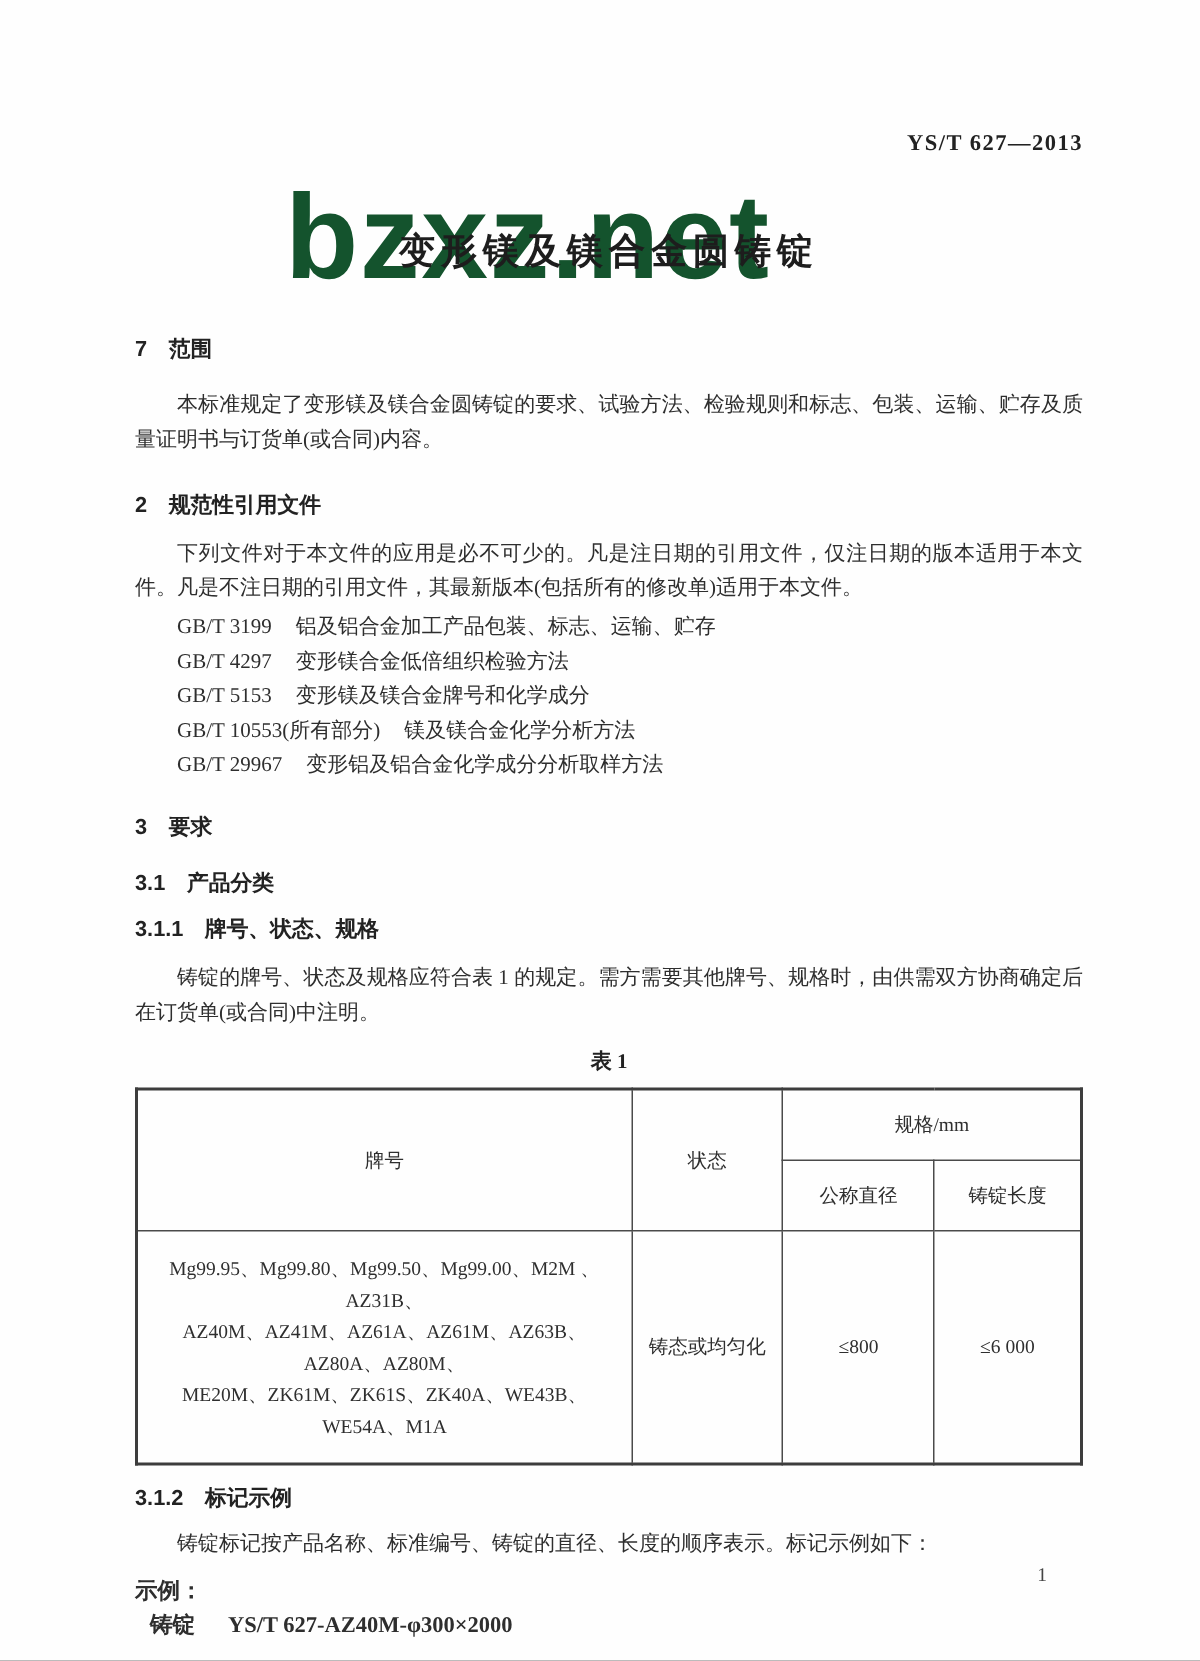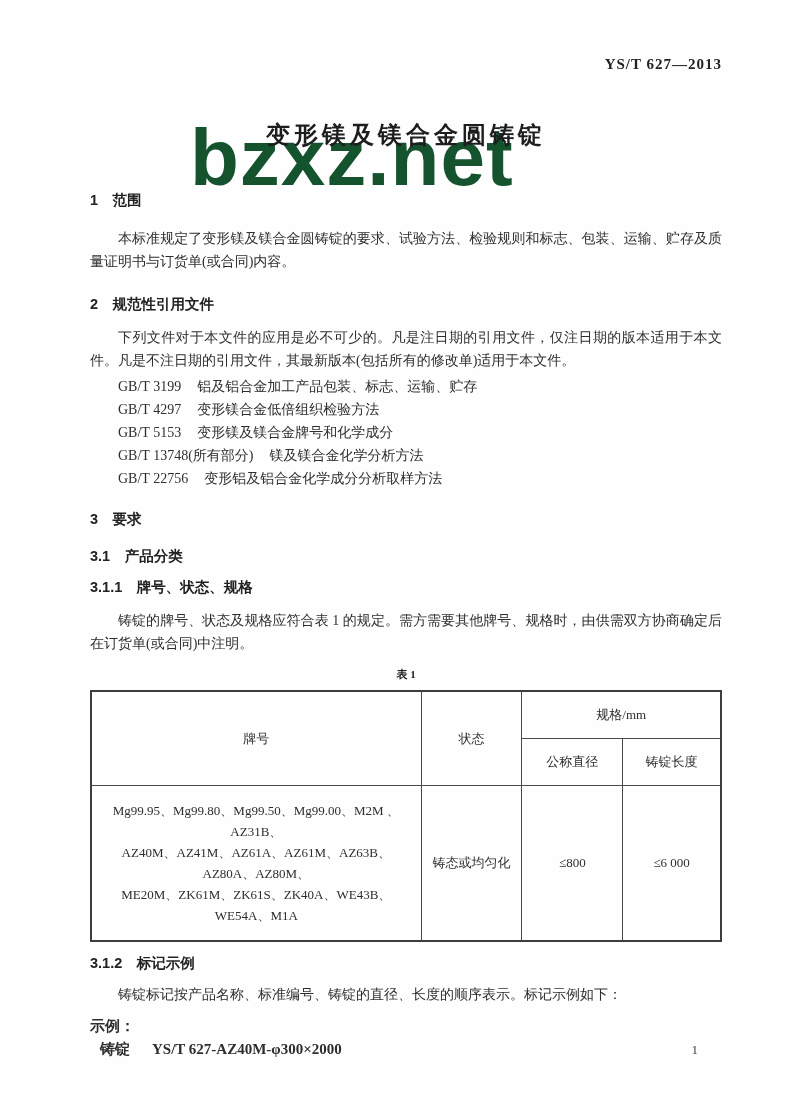--- a/index.html
+++ b/index.html
@@ -10,21 +10,21 @@
     height: 1107px;
     margin: 0 auto;
     background: #fefefe;
     color: #2b2b2b;
     font-family: "Liberation Serif", "DejaVu Serif", serif;
     overflow: hidden;
   }
   .content { padding: 0 78px 0 90px; position: relative; z-index: 2; }
 
   .doc-number {
-    padding-top: 56px;
+    padding-top: 88px;
     text-align: right;
     font-size: 15px;
     font-weight: bold;
     letter-spacing: 1px;
     color: #222;
   }
 
   .watermark {
     position: absolute;
     top: 118px;
@@ -81,21 +81,21 @@
     padding-left: 28px;
     font-size: 14px;
     line-height: 23px;
     color: #2e2e2e;
   }
   .ref-code { display: inline-block; margin-right: 16px; }
 
   .tbl-caption {
     margin-top: 12px;
     text-align: center;
-    font-size: 11px;
+    font-size: 14px;
     font-weight: bold;
     color: #222;
   }
   table.t1 {
     margin-top: 8px;
     width: 100%;
     border-collapse: collapse;
     font-size: 13px;
     color: #2e2e2e;
   }
@@ -138,40 +138,40 @@
 
   <div class="watermark">bzxz.net</div>
 
   <div class="content">
     <div class="doc-number">YS/T 627—2013</div>
 
     <div class="title-wrap">
       <div class="doc-title">变形镁及镁合金圆铸锭</div>
     </div>
 
-    <div class="h-sec mt20">1　范围</div>
+    <div class="h-sec mt20">7　范围</div>
     <p class="body-p" style="margin-top:18px">本标准规定了变形镁及镁合金圆铸锭的要求、试验方法、检验规则和标志、包装、运输、贮存及质量证明书与订货单(或合同)内容。</p>
 
     <div class="h-sec mt22">2　规范性引用文件</div>
     <p class="body-p">下列文件对于本文件的应用是必不可少的。凡是注日期的引用文件，仅注日期的版本适用于本文件。凡是不注日期的引用文件，其最新版本(包括所有的修改单)适用于本文件。</p>
     <div class="ref-list">
       <div class="ref-item">
         <span class="ref-code">GB/T 3199</span><span>铝及铝合金加工产品包装、标志、运输、贮存</span>
       </div>
       <div class="ref-item">
         <span class="ref-code">GB/T 4297</span><span>变形镁合金低倍组织检验方法</span>
       </div>
       <div class="ref-item">
         <span class="ref-code">GB/T 5153</span><span>变形镁及镁合金牌号和化学成分</span>
       </div>
       <div class="ref-item">
-        <span class="ref-code">GB/T 13748(所有部分)</span><span>镁及镁合金化学分析方法</span>
-      </div>
-      <div class="ref-item">
-        <span class="ref-code">GB/T 22756</span><span>变形铝及铝合金化学成分分析取样方法</span>
+        <span class="ref-code">GB/T 10553(所有部分)</span><span>镁及镁合金化学分析方法</span>
+      </div>
+      <div class="ref-item">
+        <span class="ref-code">GB/T 29967</span><span>变形铝及铝合金化学成分分析取样方法</span>
       </div>
     </div>
 
     <div class="h-sec mt20">3　要求</div>
     <div class="h-sec mt18">3.1　产品分类</div>
     <div class="h-sec mt12">3.1.1　牌号、状态、规格</div>
     <p class="body-p">铸锭的牌号、状态及规格应符合表 1 的规定。需方需要其他牌号、规格时，由供需双方协商确定后在订货单(或合同)中注明。</p>
 
     <div class="tbl-caption">表 1</div>
     <table class="t1">

